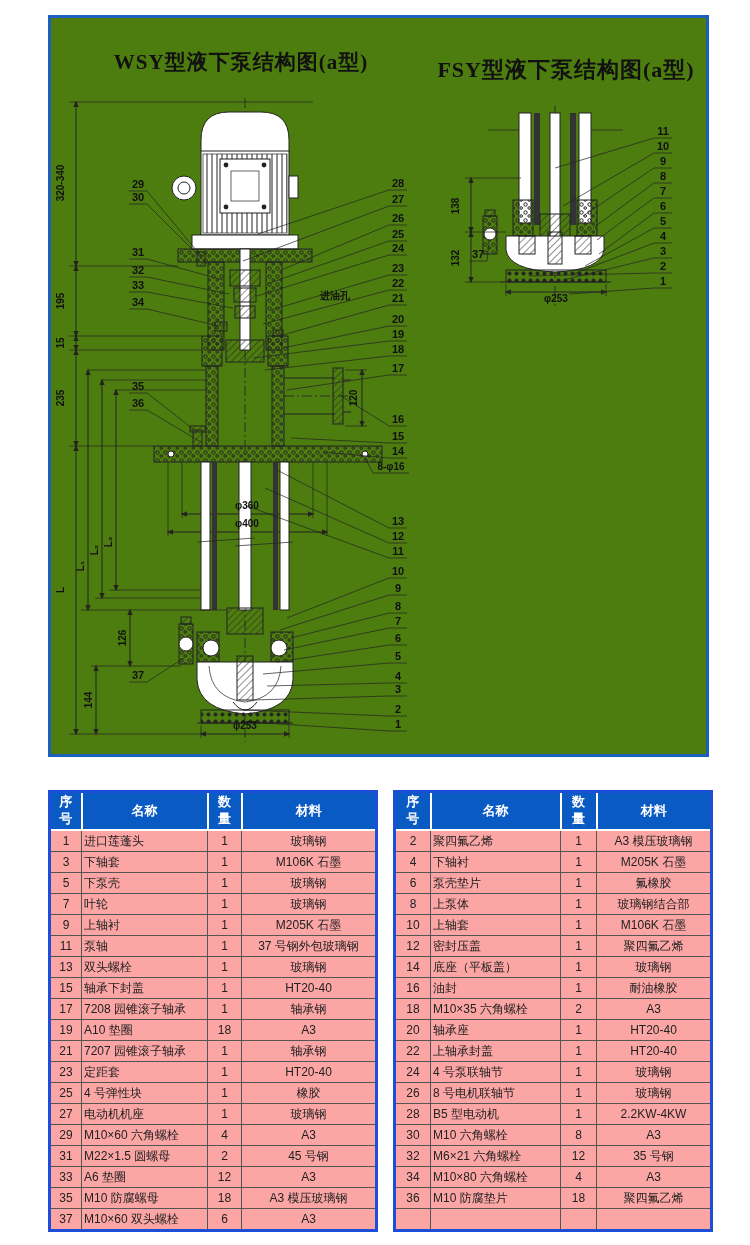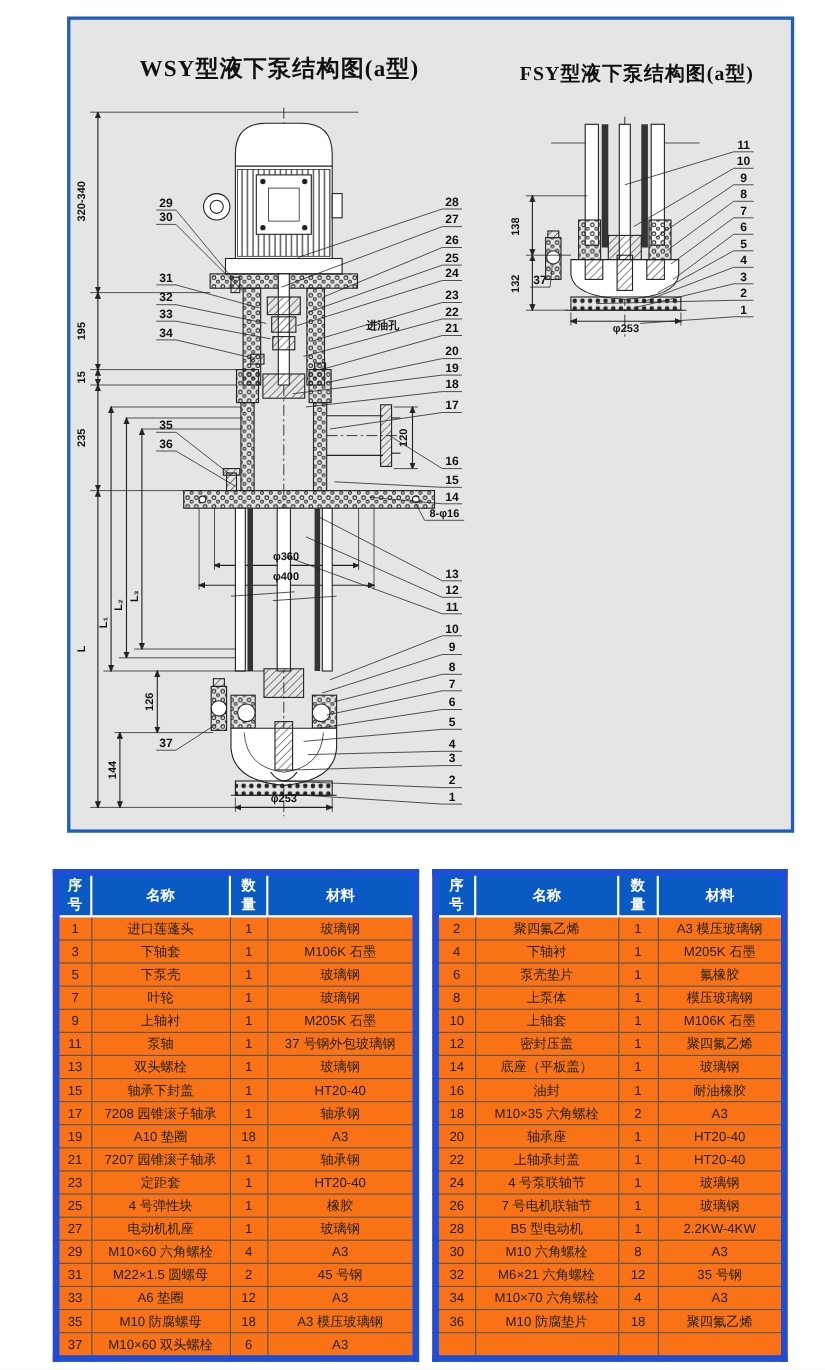--- a/index.html
+++ b/index.html
@@ -1,43 +1,43 @@
 <!DOCTYPE html>
 <html style="--panel-border: #1d5fbe; --table-header-bg: #0a5ac4; --table-header-fg: #ffffff;"><head>
 <meta charset="utf-8">
 <style>
   html,body{margin:0;padding:0;background:#fff;}
   body{width:750px;height:1245px;position:relative;overflow:hidden;
        font-family:"Liberation Sans","DejaVu Sans",sans-serif;}
-  .panel{position:absolute;left:61px;top:15px;width:655px;height:736px;
-         border:3px solid var(--panel-border,#1d5fbe);background:#e5e5e5;}
+  .panel{position:absolute;left:48px;top:15px;width:655px;height:736px;
+         border:3px solid var(--panel-border,#1d5fbe);background:#4d7c0f;}
   .dtitle{position:absolute;font-family:"Liberation Serif","DejaVu Serif",serif;
           font-weight:bold;color:#111;text-align:center;letter-spacing:1px;}
   .dtitle.l{left:30px;top:30px;width:320px;font-size:21px;}
-  .dtitle.r{left:375px;top:37px;width:280px;font-size:18px;}
+  .dtitle.r{left:375px;top:37px;width:280px;font-size:22px;}
   svg.draw{position:absolute;left:0;top:0;}
   svg .co{font:bold 11px "Liberation Sans",sans-serif;fill:#111;text-anchor:middle;}
   svg .dimt{font:bold 10px "Liberation Sans",sans-serif;fill:#111;text-anchor:middle;}
   svg line,svg path,svg rect,svg circle{stroke:#222;stroke-width:1;}
   svg .nostroke{stroke:none;}
   svg .cl{stroke-dasharray:10 3 2 3;stroke-width:.8;}
   svg .thin{stroke-width:.7;}
   svg .dim{marker-start:url(#ar);marker-end:url(#ar);}
   table.parts{position:absolute;border-collapse:collapse;table-layout:fixed;
-              background:#f97316;border:6px solid #1d4ed8;}
+              background:#fca5a5;border:3px solid #1d4ed8;}
   table.parts.tl{left:48px;top:790px;width:327px;}
   table.parts.tr{left:393px;top:790px;width:317px;}
   table.parts th{background:var(--table-header-bg,#0a5ac4);color:var(--table-header-fg,#fff);
                  font-size:13px;font-weight:bold;border:2px solid #fff;height:36px;
                  padding:0;text-align:center;vertical-align:middle;}
   table.parts th span.wrap2{display:inline-block;width:1em;word-break:break-all;line-height:1.3;}
   table.parts td{border:1px solid #555;height:20px;font-size:12px;color:#222;
                  padding:0 2px;overflow:hidden;white-space:nowrap;}
   td.cnum{text-align:center;}
-  td.cname{text-align:center;padding-left:7px;}
+  td.cname{text-align:left;padding-left:7px;}
 </style>
 </head>
 <body>
 
 <div class="panel">
   <div class="dtitle l">WSY型液下泵结构图(a型)</div>
   <div class="dtitle r">FSY型液下泵结构图(a型)</div>
 
   <svg class="draw" width="655" height="736">
     <defs>
@@ -543,21 +543,21 @@
       <tr>
         <td class="cnum">6</td>
         <td class="cname">泵壳垫片</td>
         <td class="cnum">1</td>
         <td class="cnum">氟橡胶</td>
       </tr>
       <tr>
         <td class="cnum">8</td>
         <td class="cname">上泵体</td>
         <td class="cnum">1</td>
-        <td class="cnum">模压玻璃钢</td>
+        <td class="cnum">玻璃钢结合部</td>
       </tr>
       <tr>
         <td class="cnum">10</td>
         <td class="cname">上轴套</td>
         <td class="cnum">1</td>
         <td class="cnum">M106K 石墨</td>
       </tr>
       <tr>
         <td class="cnum">12</td>
         <td class="cname">密封压盖</td>
@@ -595,21 +595,21 @@
         <td class="cnum">HT20-40</td>
       </tr>
       <tr>
         <td class="cnum">24</td>
         <td class="cname">4 号泵联轴节</td>
         <td class="cnum">1</td>
         <td class="cnum">玻璃钢</td>
       </tr>
       <tr>
         <td class="cnum">26</td>
-        <td class="cname">7 号电机联轴节</td>
+        <td class="cname">8 号电机联轴节</td>
         <td class="cnum">1</td>
         <td class="cnum">玻璃钢</td>
       </tr>
       <tr>
         <td class="cnum">28</td>
         <td class="cname">B5 型电动机</td>
         <td class="cnum">1</td>
         <td class="cnum">2.2KW-4KW</td>
       </tr>
       <tr>
@@ -619,21 +619,21 @@
         <td class="cnum">A3</td>
       </tr>
       <tr>
         <td class="cnum">32</td>
         <td class="cname">M6×21 六角螺栓</td>
         <td class="cnum">12</td>
         <td class="cnum">35 号钢</td>
       </tr>
       <tr>
         <td class="cnum">34</td>
-        <td class="cname">M10×70 六角螺栓</td>
+        <td class="cname">M10×80 六角螺栓</td>
         <td class="cnum">4</td>
         <td class="cnum">A3</td>
       </tr>
       <tr>
         <td class="cnum">36</td>
         <td class="cname">M10 防腐垫片</td>
         <td class="cnum">18</td>
         <td class="cnum">聚四氟乙烯</td>
       </tr>
       <tr>

